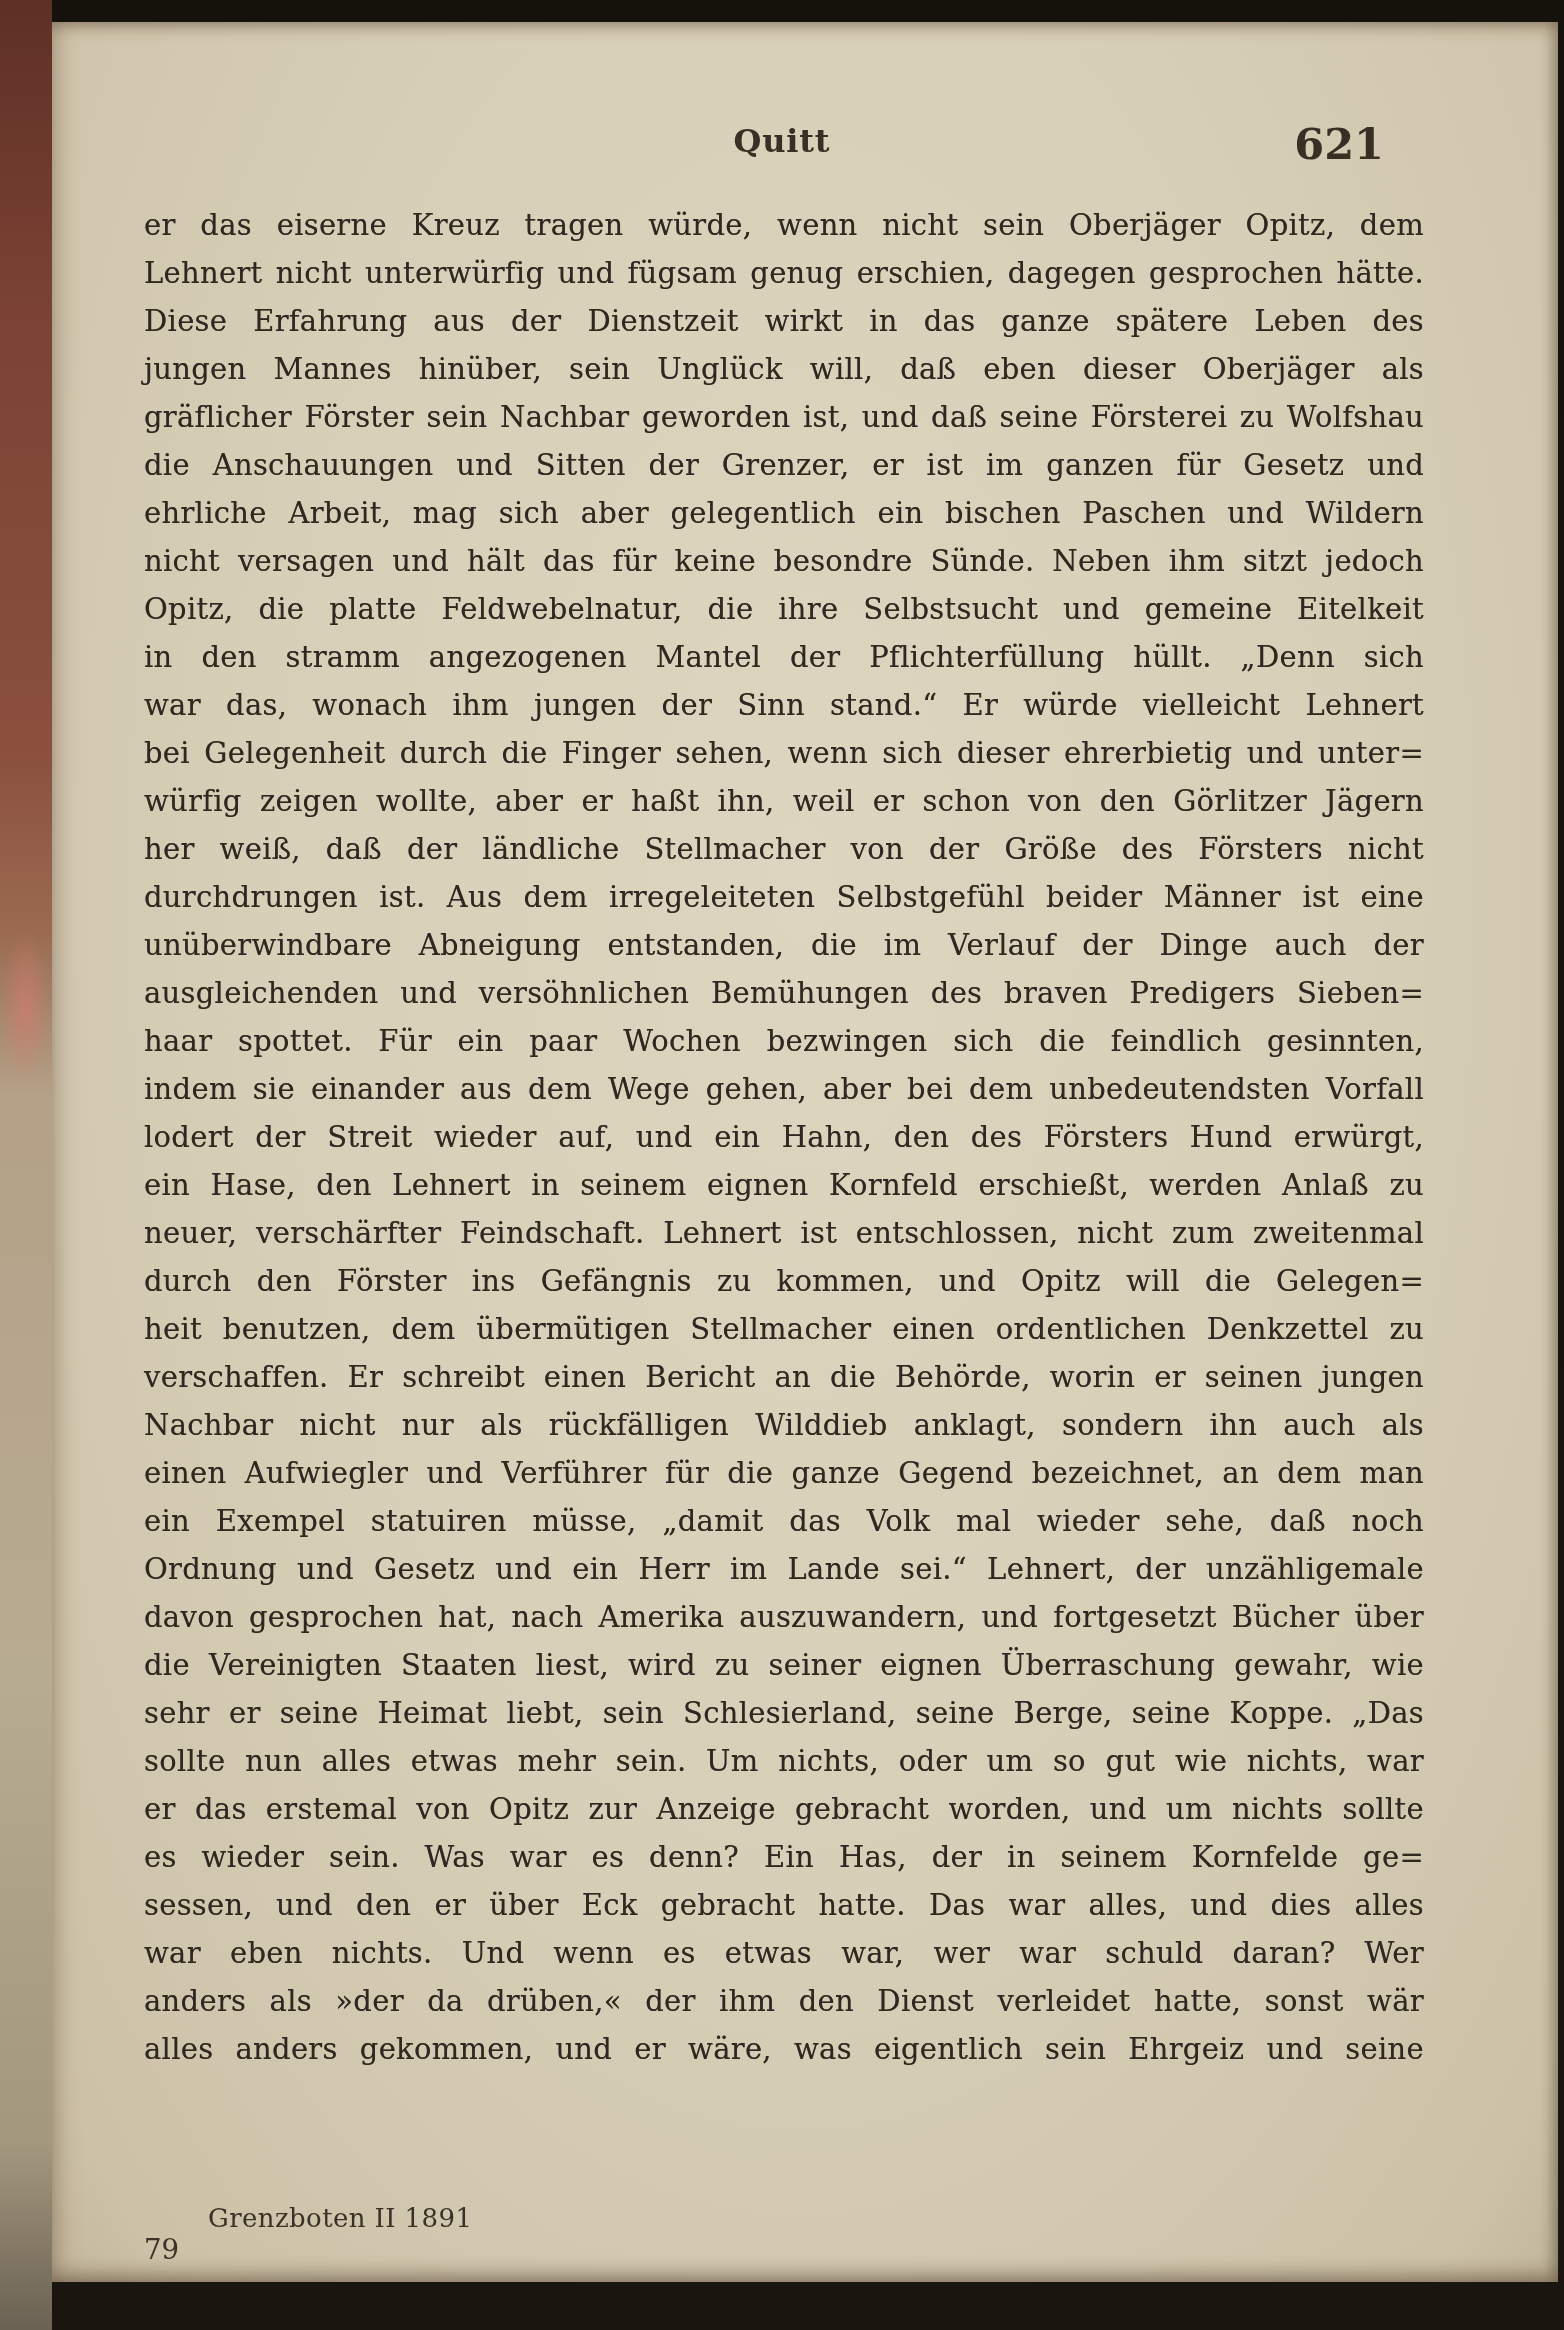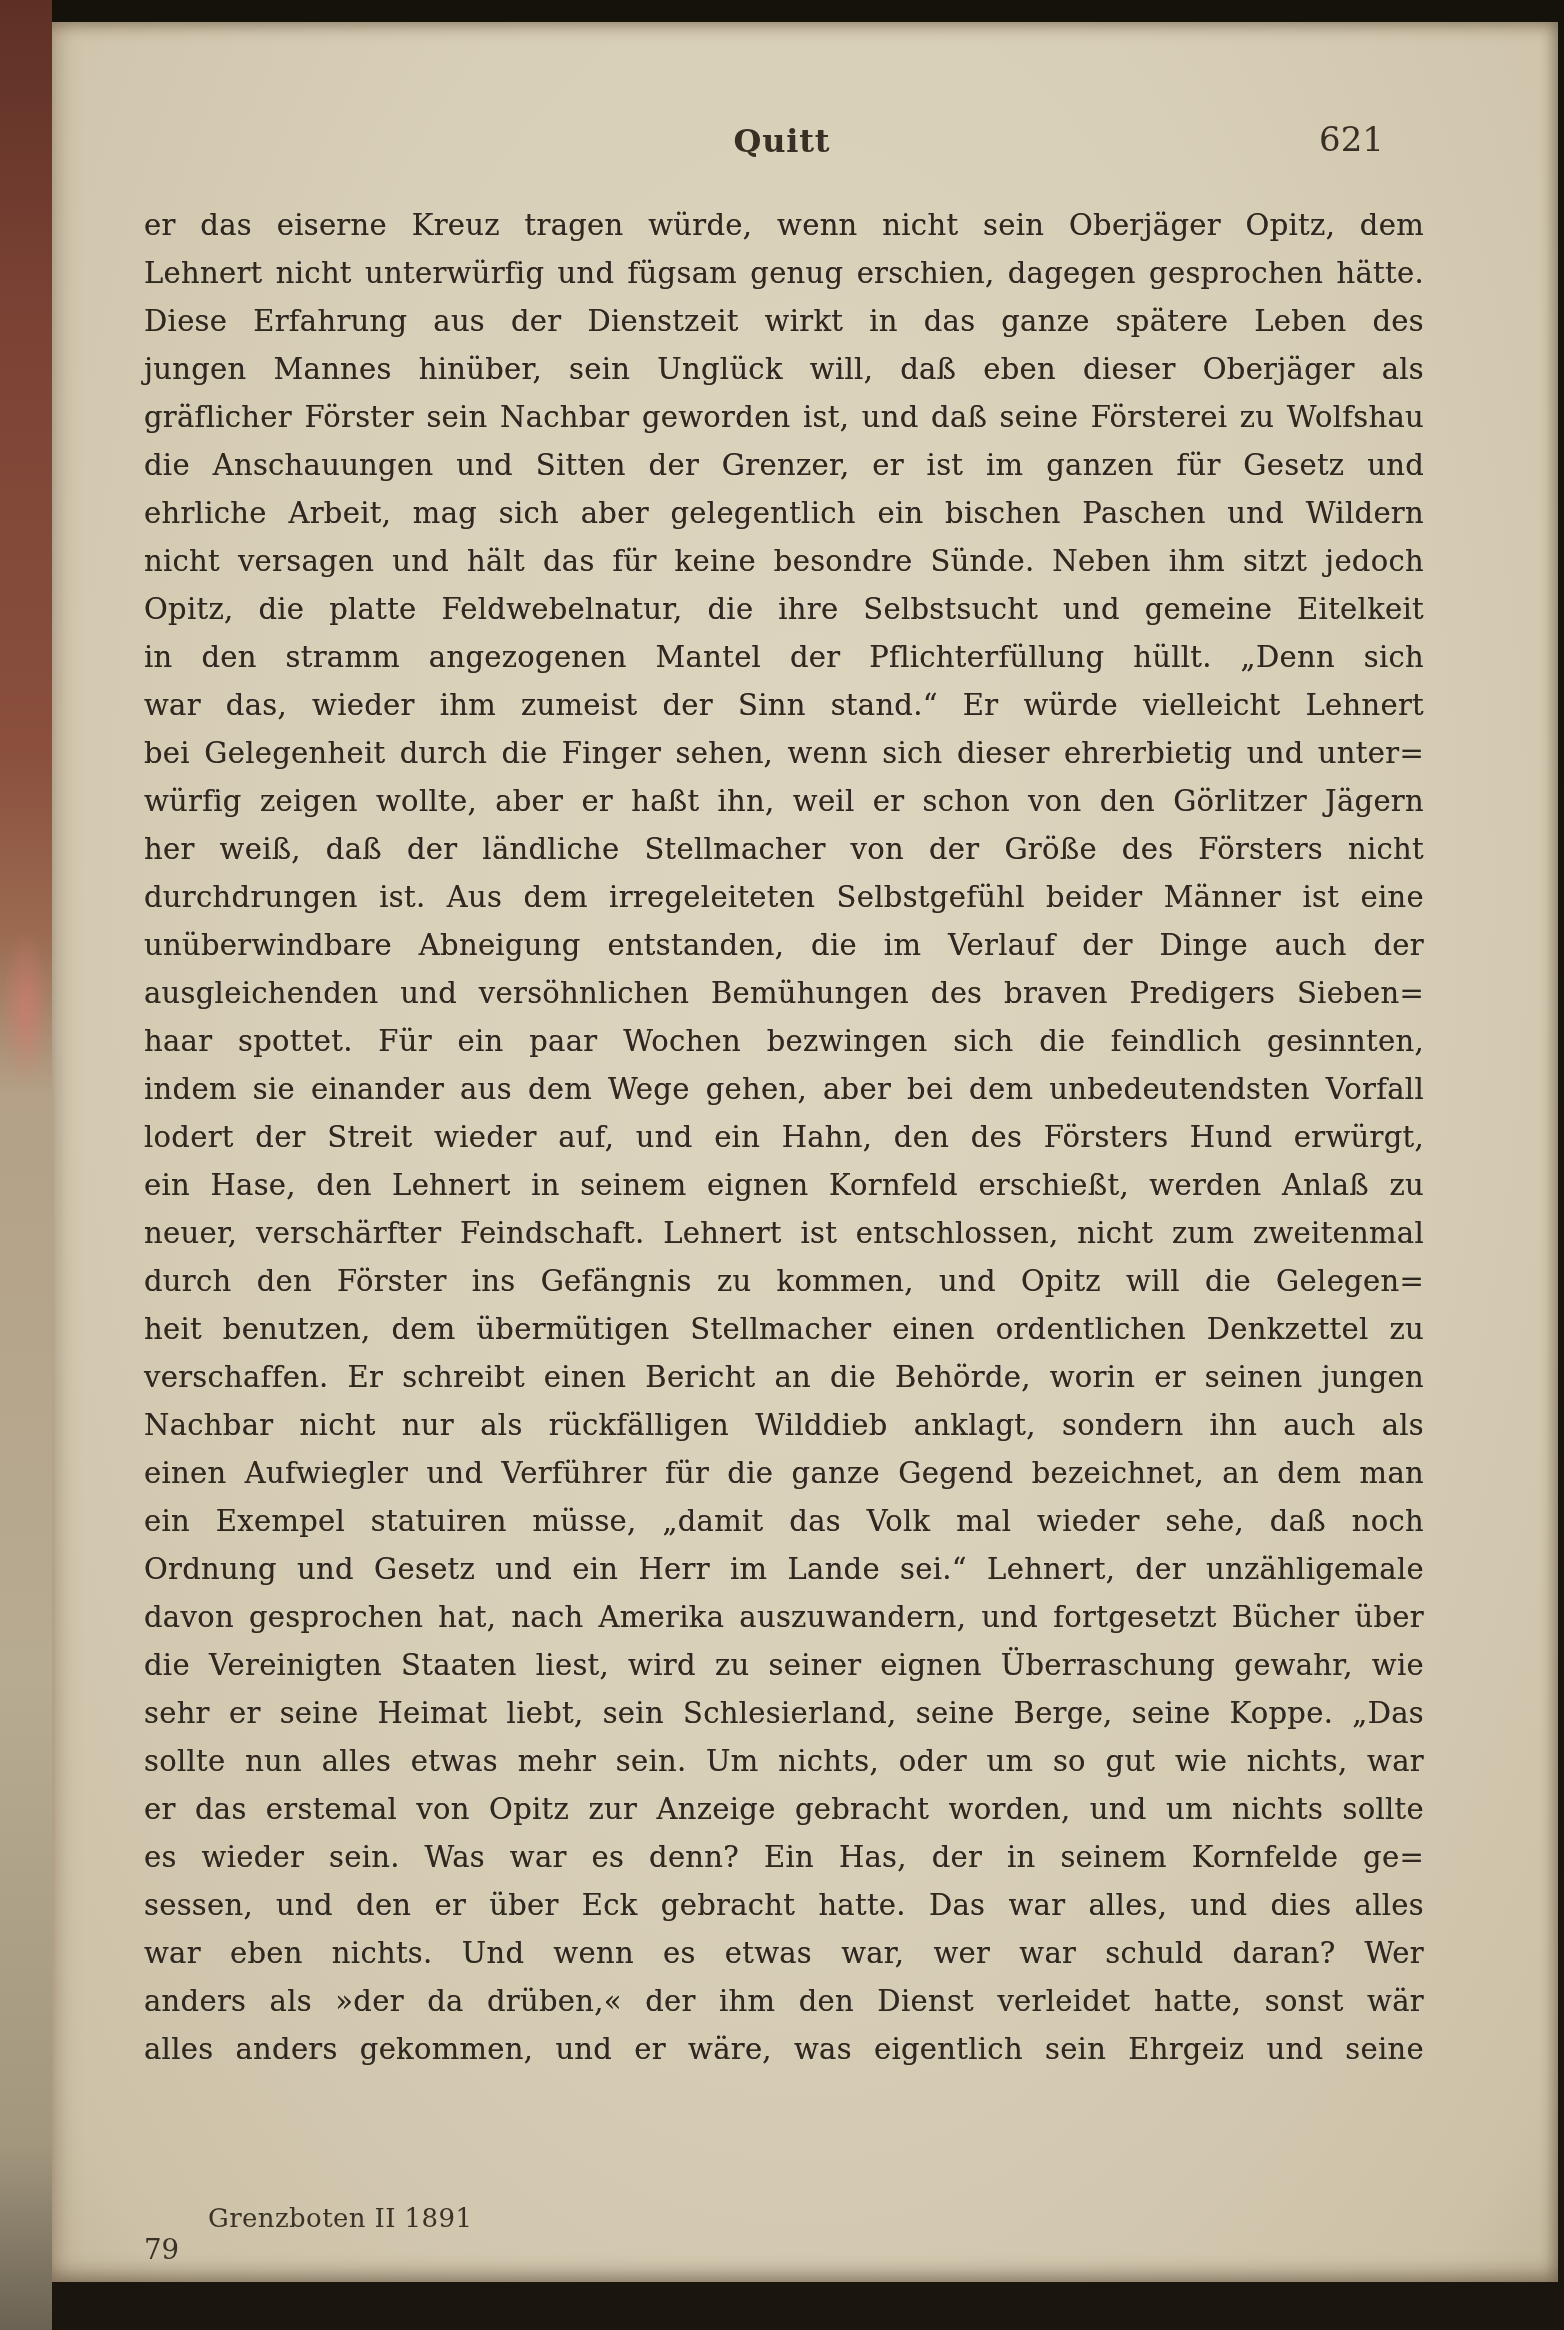--- a/index.html
+++ b/index.html
@@ -58,21 +58,22 @@
     position: absolute;
     left: 0; right: 0;
     text-align: center;
     font-size: 32px;
     letter-spacing: 0.8px;
     font-weight: bold;
   }
   #header-page-number {
     position: absolute;
     right: 38px; top: -3.3px;
-    font-size: 34px;
+    font-size: 43px;
+    font-weight: bold;
   }
 
   #page-body {
     position: absolute;
     left: 144px; top: 201px;
     width: 1280px;
     color: #2f2820;
   }
   .line {
     font-size: 29px;
@@ -119,21 +120,21 @@
       <div class="line">er das eiserne Kreuz tragen würde, wenn nicht sein Oberjäger Opitz, dem</div>
       <div class="line">Lehnert nicht unterwürfig und fügsam genug erschien, dagegen gesprochen hätte.</div>
       <div class="line">Diese Erfahrung aus der Dienstzeit wirkt in das ganze spätere Leben des</div>
       <div class="line">jungen Mannes hinüber, sein Unglück will, daß eben dieser Oberjäger als</div>
       <div class="line">gräflicher Förster sein Nachbar geworden ist, und daß seine Försterei zu Wolfshau</div>
       <div class="line">die Anschauungen und Sitten der Grenzer, er ist im ganzen für Gesetz und</div>
       <div class="line">ehrliche Arbeit, mag sich aber gelegentlich ein bischen Paschen und Wildern</div>
       <div class="line">nicht versagen und hält das für keine besondre Sünde.  Neben ihm sitzt jedoch</div>
       <div class="line">Opitz, die platte Feldwebelnatur, die ihre Selbstsucht und gemeine Eitelkeit</div>
       <div class="line">in den stramm angezogenen Mantel der Pflichterfüllung hüllt.  „Denn sich</div>
-      <div class="line">war das, wieder ihm zumeist der Sinn stand.“  Er würde vielleicht Lehnert</div>
+      <div class="line">war das, wonach ihm jungen der Sinn stand.“  Er würde vielleicht Lehnert</div>
       <div class="line">bei Gelegenheit durch die Finger sehen, wenn sich dieser ehrerbietig und unter=</div>
       <div class="line">würfig zeigen wollte, aber er haßt ihn, weil er schon von den Görlitzer Jägern</div>
       <div class="line">her weiß, daß der ländliche Stellmacher von der Größe des Försters nicht</div>
       <div class="line">durchdrungen ist.  Aus dem irregeleiteten Selbstgefühl beider Männer ist eine</div>
       <div class="line">unüberwindbare Abneigung entstanden, die im Verlauf der Dinge auch der</div>
       <div class="line">ausgleichenden und versöhnlichen Bemühungen des braven Predigers Sieben=</div>
       <div class="line">haar spottet.  Für ein paar Wochen bezwingen sich die feindlich gesinnten,</div>
       <div class="line">indem sie einander aus dem Wege gehen, aber bei dem unbedeutendsten Vorfall</div>
       <div class="line">lodert der Streit wieder auf, und ein Hahn, den des Försters Hund erwürgt,</div>
       <div class="line">ein Hase, den Lehnert in seinem eignen Kornfeld erschießt, werden Anlaß zu</div>

